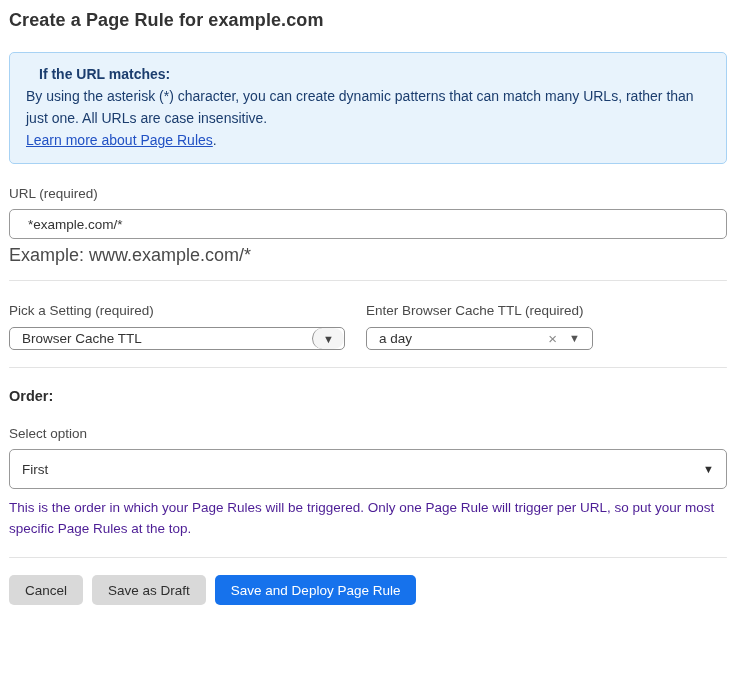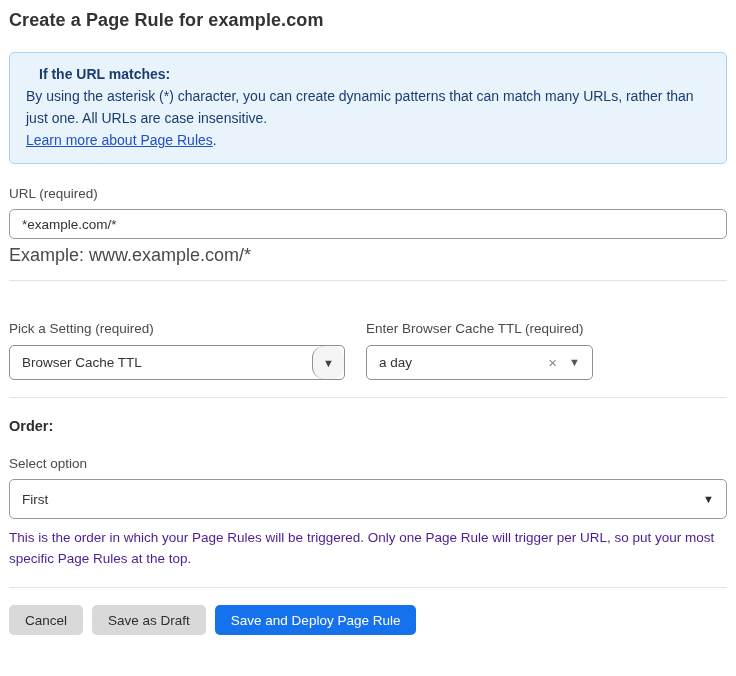--- a/index.html
+++ b/index.html
@@ -45,21 +45,21 @@
     font-size: 13.5px;
     color: #4a4a4a;
   }
   .text-input {
     display: block;
     width: 100%;
     height: 30px;
     margin-top: 8px;
     border: 1px solid #999;
     border-radius: 5px;
-    padding: 0 12px;
+    padding: 0 18px;
     font-family: "Liberation Sans", sans-serif;
     font-size: 13.5px;
     color: #333;
     background: #fff;
     outline: none;
   }
   .helper-text {
     margin-top: 7px;
     font-size: 18px;
     color: #4a4a4a;
@@ -74,32 +74,32 @@
   .section-heading {
     font-size: 14.5px;
     font-weight: bold;
     color: #2e2e2e;
     margin-top: 20px;
   }
   
   .settings-grid {
     display: flex;
     gap: 21px;
-    margin-top: 40px;
+    margin-top: 22px;
   }
   .settings-col-1 { width: 336px; }
   .settings-col-2 { width: 227px; }
   .col-label {
     font-size: 13.5px;
     color: #4a4a4a;
     display: block;
   }
   .select-box {
     margin-top: 9px;
-    height: 35px;
+    height: 23px;
     border: 1px solid #8f8f8f;
     border-radius: 5px;
     background: #fff;
     display: flex;
     align-items: center;
     font-size: 13.5px;
     color: #333;
     cursor: pointer;
     overflow: hidden;
   }

